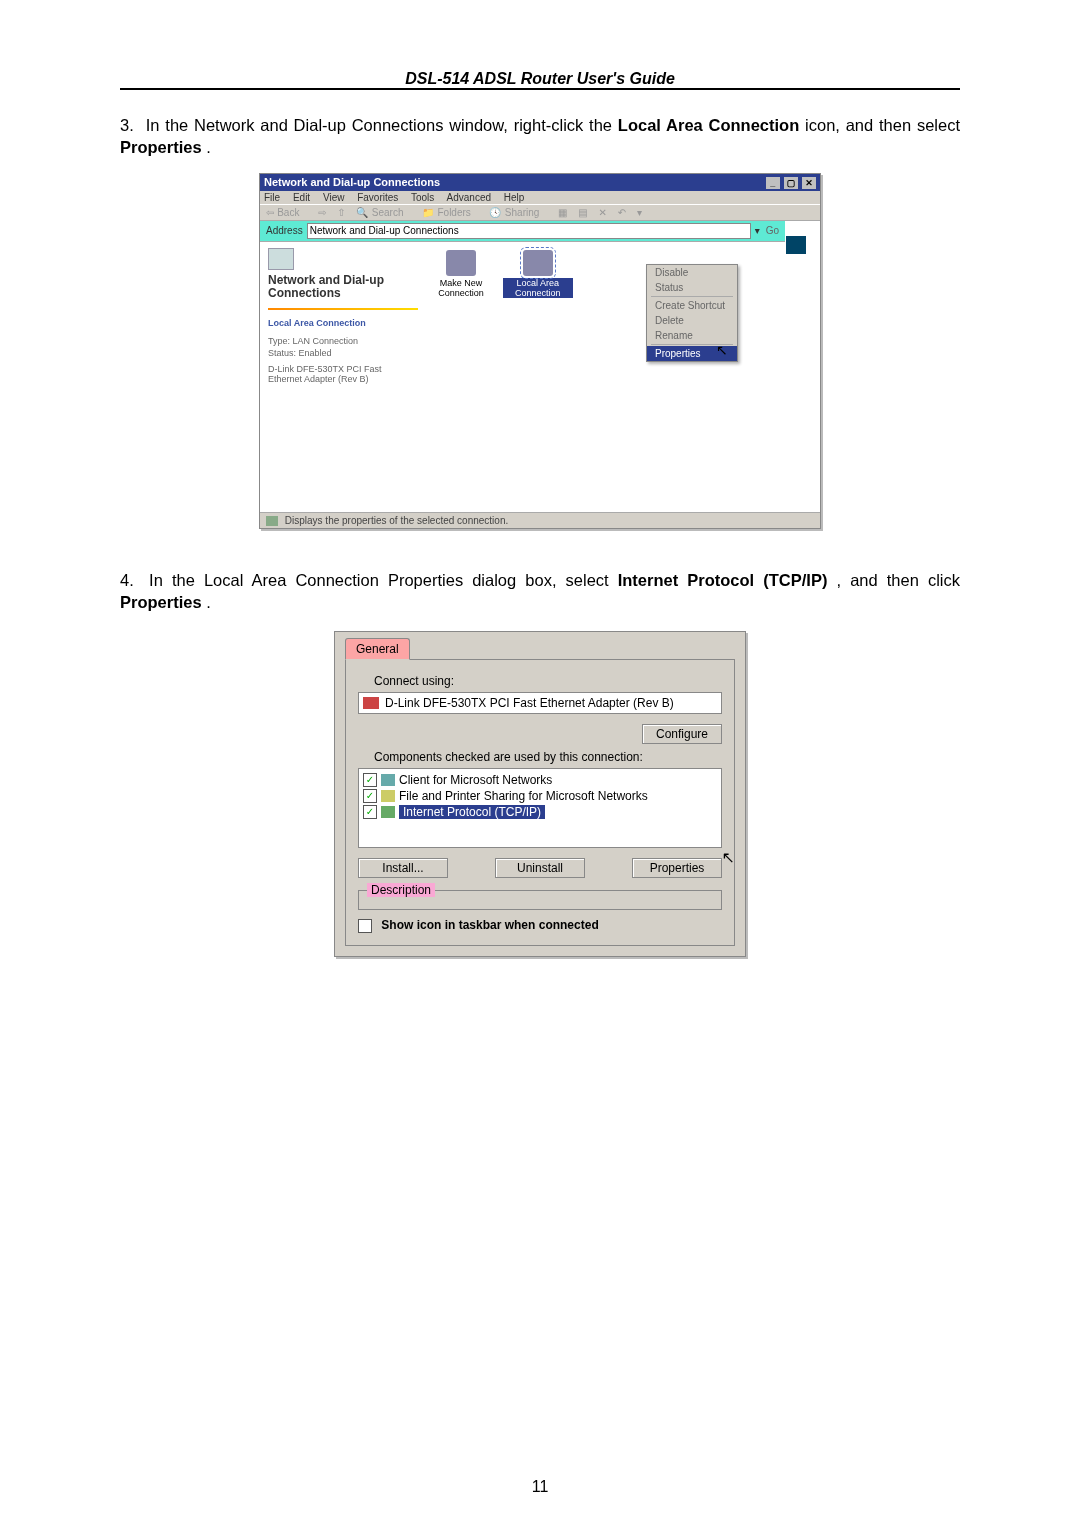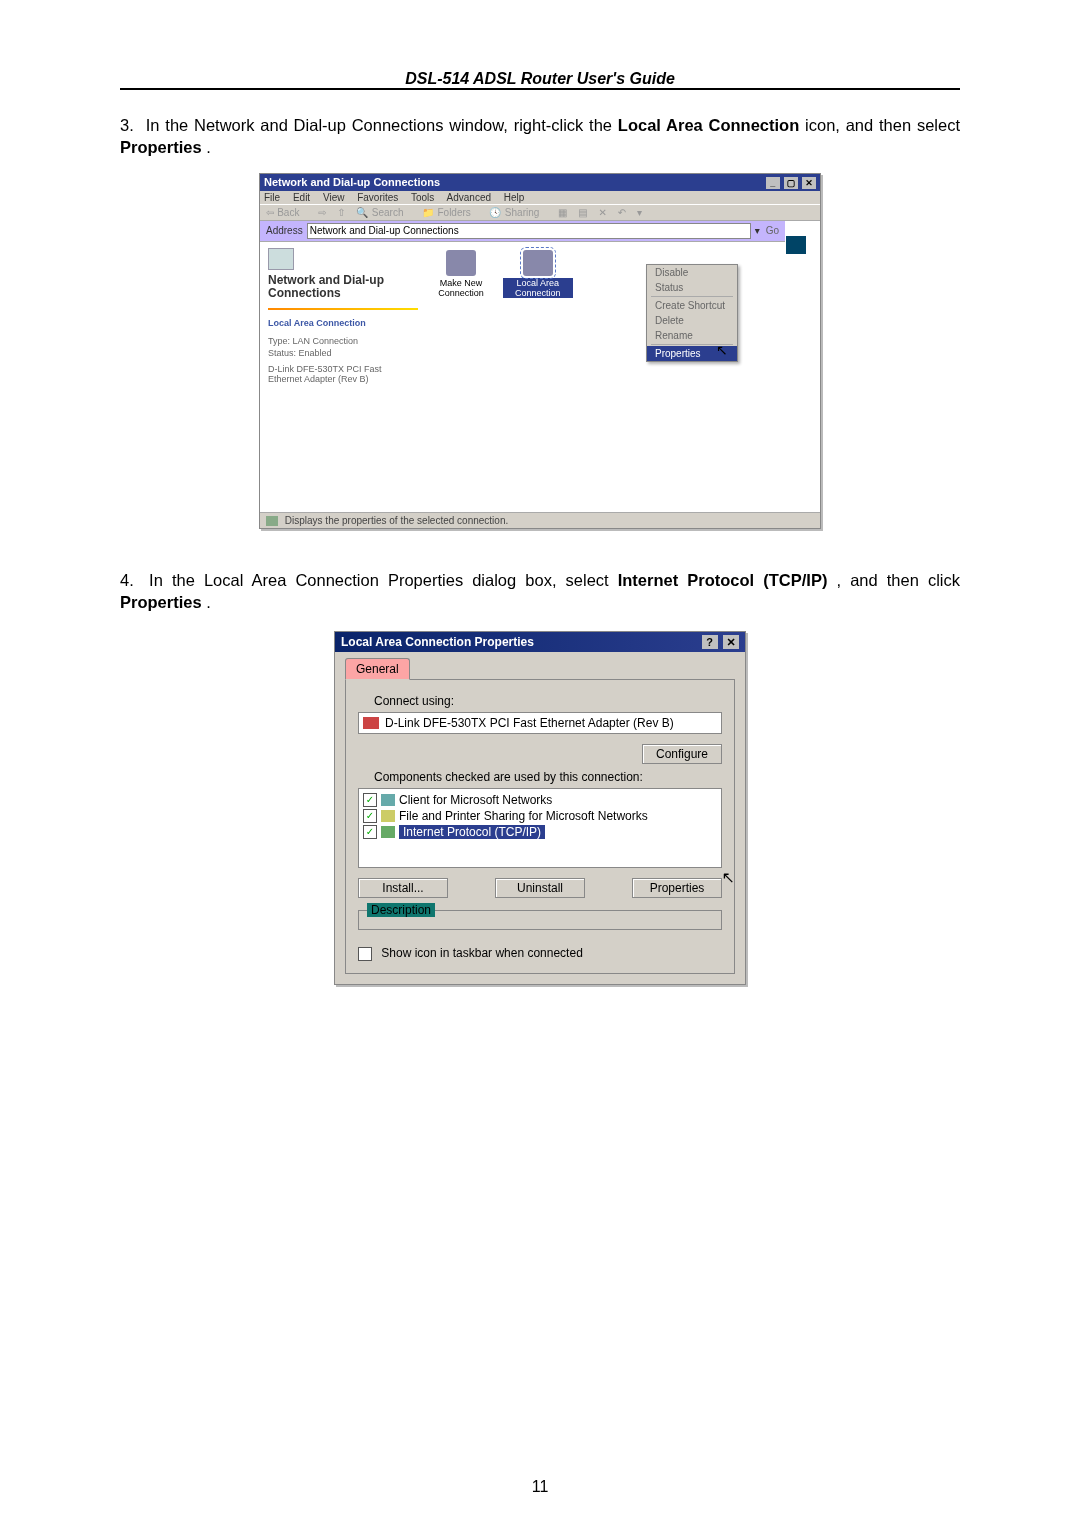--- a/index.html
+++ b/index.html
@@ -90,21 +90,21 @@
   .w1-toolbar {
     background: #d4d0c8;
     border-top: 1px solid #fff;
     border-bottom: 1px solid #aaa;
     padding: 2px 6px;
     font-size: 10px;
     color: #999;
   }
   .w1-toolbar span { margin-right: 8px; }
   .w1-addr {
-    background: #c4b5fd;
+    background: #5eead4;
     padding: 2px 6px;
     font-size: 10px;
     color: #333;
     border-bottom: 1px solid #aaa;
     display: flex;
     align-items: center;
   }
   .w1-addr input {
     flex: 1;
     font-size: 10px;
@@ -329,30 +329,31 @@
   .groupbox {
     border: 1px solid #888;
     margin-top: 12px;
     padding: 8px 10px 10px 10px;
     position: relative;
   }
   .groupbox .legend {
     position: absolute;
     top: -8px;
     left: 8px;
-    background: #0f766e;
+    background: #f9a8d4;
     padding: 0 4px;
     font-size: 12px;
   }
   .groupbox .desc {
     font-size: 12px;
     line-height: 1.3;
   }
   .showicon {
-    margin-top: 16px;
+    margin-top: 8px;
+    font-weight: bold;
   }
   .showicon .cb0 {
     display: inline-block;
     width: 12px;
     height: 12px;
     border: 1px solid #555;
     background: #fff;
     vertical-align: middle;
     margin-right: 6px;
   }
@@ -475,27 +476,20 @@
     <span class="step-num">4.</span>
     <span>In the Local Area Connection Properties dialog box, select </span>
     <span class="bold">Internet Protocol (TCP/IP)</span>
     <span>, and then click </span>
     <span class="bold">Properties</span>
     <span>.</span>
   </p>
 
   <div class="figure-wrap">
     <div class="dlg">
-      <div class="dlg-titlebar">
-        <span>Local Area Connection Properties</span>
-        <span class="tbtns">
-          <span>?</span>
-          <span>✕</span>
-        </span>
-      </div>
       <div class="dlg-body">
         <div class="tabstrip">
           <span class="tab">General</span>
         </div>
         <div class="tabpanel">
           <div class="lbl">Connect using:</div>
           <div class="adapter">
             <span class="nic"></span>
             <span>D-Link DFE-530TX PCI Fast Ethernet Adapter (Rev B)</span>
           </div>

